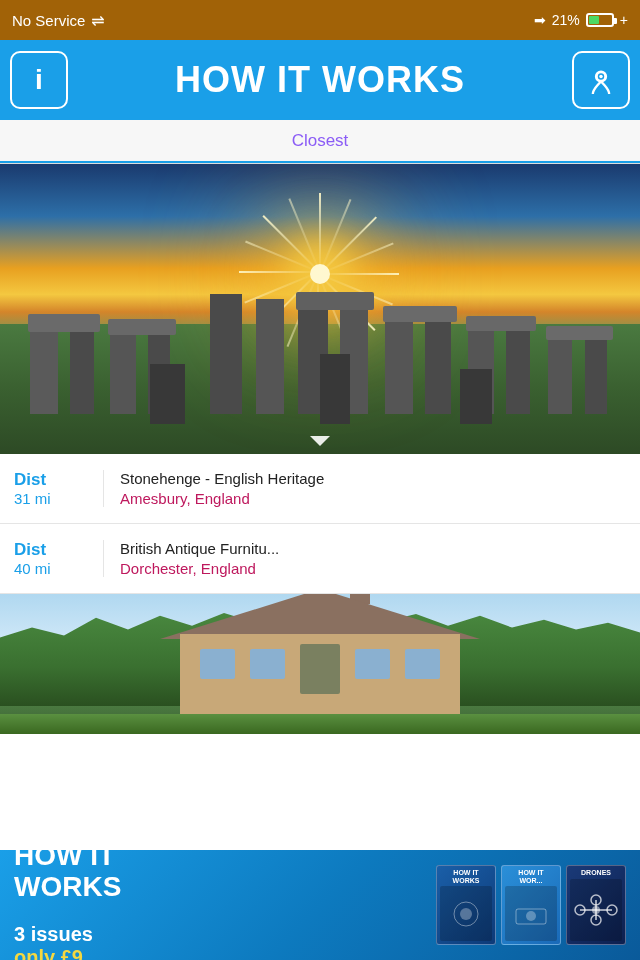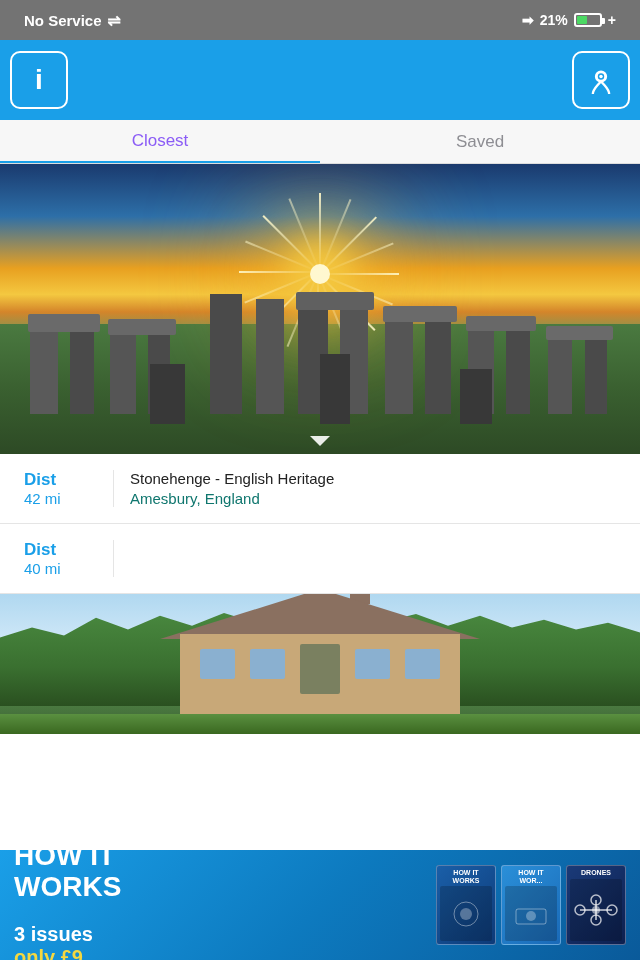--- a/index.html
+++ b/index.html
@@ -10,28 +10,28 @@
       font-family: -apple-system, 'Helvetica Neue', Arial, sans-serif;
       background: #fff;
       overflow: hidden;
       position: relative;
     }
 
     
     .status-bar {
       width: 100%;
       height: 40px;
-      background: #737373;
+      background: #a16207;
       display: flex;
       align-items: center;
       justify-content: space-between;
-      padding: 0 24px;
+      padding: 0 12px;
       color: white;
       font-size: 15px;
-      font-weight: 700;
+      font-weight: 400;
     }
     .status-left { display: flex; align-items: center; gap: 6px; }
     .status-right { display: flex; align-items: center; gap: 6px; font-size: 14px; }
     .wifi-icon { font-size: 16px; }
     .battery-wrapper { display: flex; align-items: center; gap: 3px; }
     .battery-icon {
       width: 28px; height: 14px;
       border: 2px solid white;
       border-radius: 3px;
       position: relative;
@@ -182,27 +182,26 @@
     }
     .dist-block {
       width: 90px;
       flex-shrink: 0;
       display: flex;
       flex-direction: column;
       align-items: flex-start;
       padding-right: 14px;
       border-right: 1px solid #e5e5e5;
       margin-right: 16px;
-      margin-left: 10px;
     }
     .dist-label { color: #1a9fe8; font-size: 17px; font-weight: 600; }
     .dist-value { color: #1a9fe8; font-size: 15px; }
     .item-info { flex: 1; }
     .item-name { font-size: 15px; color: #222; font-weight: 400; margin-bottom: 3px; }
-    .item-location { font-size: 15px; color: #0f766e; }
+    .item-location { font-size: 15px; color: #be185d; }
 
     
     .second-image {
       width: 100%;
       height: 140px;
       overflow: hidden;
       position: relative;
       background: linear-gradient(180deg, #87ceeb 0%, #6aaa60 40%, #3a6030 100%);
     }
     .house-sky {
@@ -335,36 +334,34 @@
       </div>
     </div>
     <span>+</span>
   </div>
 </div>
 
 <div class="header">
   <div class="header-btn">
     <span>i</span>
   </div>
+  <div class="header-title">HOW IT WORKS</div>
   <div class="header-btn">
     <svg width="28" height="28" viewBox="0 0 24 24" fill="none">
       <circle cx="12" cy="9" r="4" stroke="white" stroke-width="2.5"></circle>
       <path d="M12 13 C8 18 5 20 5 24" stroke="white" stroke-width="2" stroke-linecap="round"></path>
       <path d="M12 13 C16 18 19 20 19 24" stroke="white" stroke-width="2" stroke-linecap="round"></path>
       <circle cx="12" cy="9" r="1.5" fill="white"></circle>
     </svg>
   </div>
 </div>
 
 <div class="tabs">
   <div class="tab active">
     <span>Closest</span>
-  </div>
-  <div class="tab inactive">
-    <span>Saved</span>
   </div>
 </div>
 
 <div class="hero">
   <div class="sky"></div>
   <div class="ground"></div>
 
   <div class="sun">
     <div class="sun-core"></div>
 
@@ -419,32 +416,36 @@
     <rect x="320" y="90" width="30" height="70" fill="#383838"></rect>
     <rect x="460" y="105" width="32" height="55" fill="#383838"></rect>
   </svg>
 
   <div class="scroll-indicator"></div>
 </div>
 
 <div class="list-item">
   <div class="dist-block">
     <span class="dist-label">Dist</span>
-    <span class="dist-value">42 mi</span>
+    <span class="dist-value">31 mi</span>
   </div>
   <div class="item-info">
     <div class="item-name">Stonehenge - English Heritage</div>
     <div class="item-location">Amesbury, England</div>
   </div>
 </div>
 
 <div class="list-item">
   <div class="dist-block">
     <span class="dist-label">Dist</span>
     <span class="dist-value">40 mi</span>
+  </div>
+  <div class="item-info">
+    <div class="item-name">British Antique Furnitu...</div>
+    <div class="item-location">Dorchester, England</div>
   </div>
 </div>
 
 <div class="second-image">
   <div class="house-sky"></div>
   <div class="house-trees"></div>
   <div class="house-chimney"></div>
   <div class="house-roof"></div>
   <div class="house-body">
 

